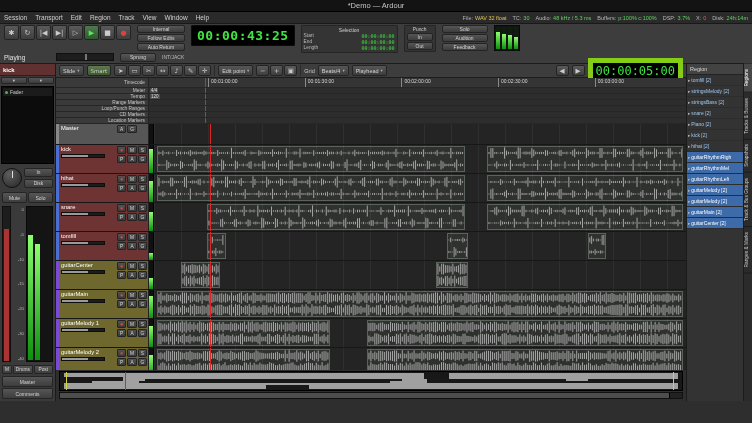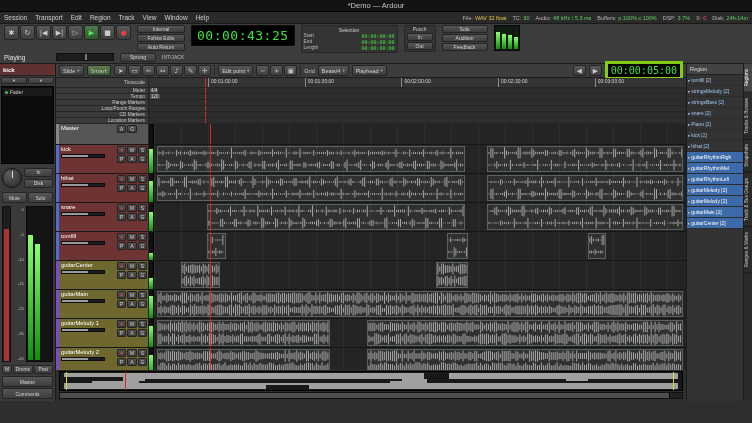--- a/index.html
+++ b/index.html
@@ -28,21 +28,21 @@
   .tbtn { width:15px; height:15px; background:linear-gradient(#5a5a5a,#3e3e3e); border:1px solid #232323;
     border-radius:2px; color:#cccccc; font-size:7px; display:flex; align-items:center; justify-content:center;
     font-family:"DejaVu Sans", sans-serif; }
   .tbtn.active { background:linear-gradient(#4f7a4f,#2e5a2e); }
   #mode-buttons { display:flex; flex-direction:column; gap:1px; }
   .modebtn { width:48px; height:8px; background:linear-gradient(#565656,#3d3d3d); border:1px solid #242424;
     border-radius:2px; color:#d5d5d5; font-size:5px; line-height:6px; }
   .clockbox { background:#000; border:1px solid #0c0c0c; border-radius:1px; padding:2px 5px;
     display:flex; flex-direction:column; justify-content:center; }
   .clockfont { font-family:"DejaVu Sans Mono", monospace; color:#40e540; }
-  .clock-primary { font-size:13px; font-weight:normal; letter-spacing:0.5px; }
+  .clock-primary { font-size:13px; font-weight:bold; letter-spacing:0.5px; }
   .clock-secondary { font-size:10px; font-weight:bold; }
   .clock-sub { display:flex; gap:5px; font-size:4.5px; color:#76c876; margin-top:1px;
     font-family:"DejaVu Sans Mono", monospace; }
   .panel { background:#343434; border:1px solid #252525; border-radius:1px; }
   .sel-panel { width:97px; padding:1px 2px; display:flex; flex-direction:column; }
   .sel-title { font-size:5px; color:#cfcfcf; text-align:center; }
   .sel-row { display:flex; justify-content:space-between; align-items:center; line-height:6px; }
   .sel-label { font-size:4.8px; color:#bbbbbb; }
   .sel-value { font-size:5px; }
   .punch-panel { width:32px; padding:1px 2px; display:flex; flex-direction:column; gap:1px; align-items:center; }
@@ -107,21 +107,21 @@
     align-items:center; gap:3px; padding:0 3px; flex:0 0 auto; }
   .dd { height:11px; background:linear-gradient(#565656,#3d3d3d); border:1px solid #242424; border-radius:2px;
     color:#d5d5d5; font-size:5.5px; display:flex; align-items:center; gap:2px; padding:0 3px; }
   .dd .caret { font-size:4.5px; color:#aaa; }
   .toolbtn { width:13px; height:11px; background:linear-gradient(#5a5a5a,#3e3e3e); border:1px solid #232323;
     border-radius:2px; color:#cccccc; font-size:6.5px; display:flex; align-items:center; justify-content:center;
     font-family:"DejaVu Sans", sans-serif; }
   .toolbtn.smart { background:linear-gradient(#5f7a4f,#3c5a2e); width:auto; padding:0 3px; font-size:5.5px; }
   .etb-sep { width:1px; height:11px; background:#292929; }
   .etb-label { font-size:5.5px; color:#c8c8c8; }
-  .nudge-clock { background:#000; border:3px solid #84cc16; padding:1px 3px; font-size:10px; }
+  .nudge-clock { background:#000; border:5px solid #84cc16; padding:1px 3px; font-size:12px; }
   .etb-spacer { flex:1; }
 
   
   #rulers { flex:0 0 auto; }
   .ruler-row { display:flex; height:6px; border-bottom:1px solid #262626; }
   .ruler-row.first { height:10px; }
   .ruler-label { width:93px; background:#3a3a3a; border-right:1px solid #222; font-size:4.8px;
     color:#c8c8c8; text-align:right; padding:0 3px; overflow:hidden; white-space:nowrap;
     display:flex; align-items:center; justify-content:flex-end; flex:0 0 auto; }
   .ruler-lane { flex:1; background:#2d2d2d; position:relative; overflow:hidden; }

